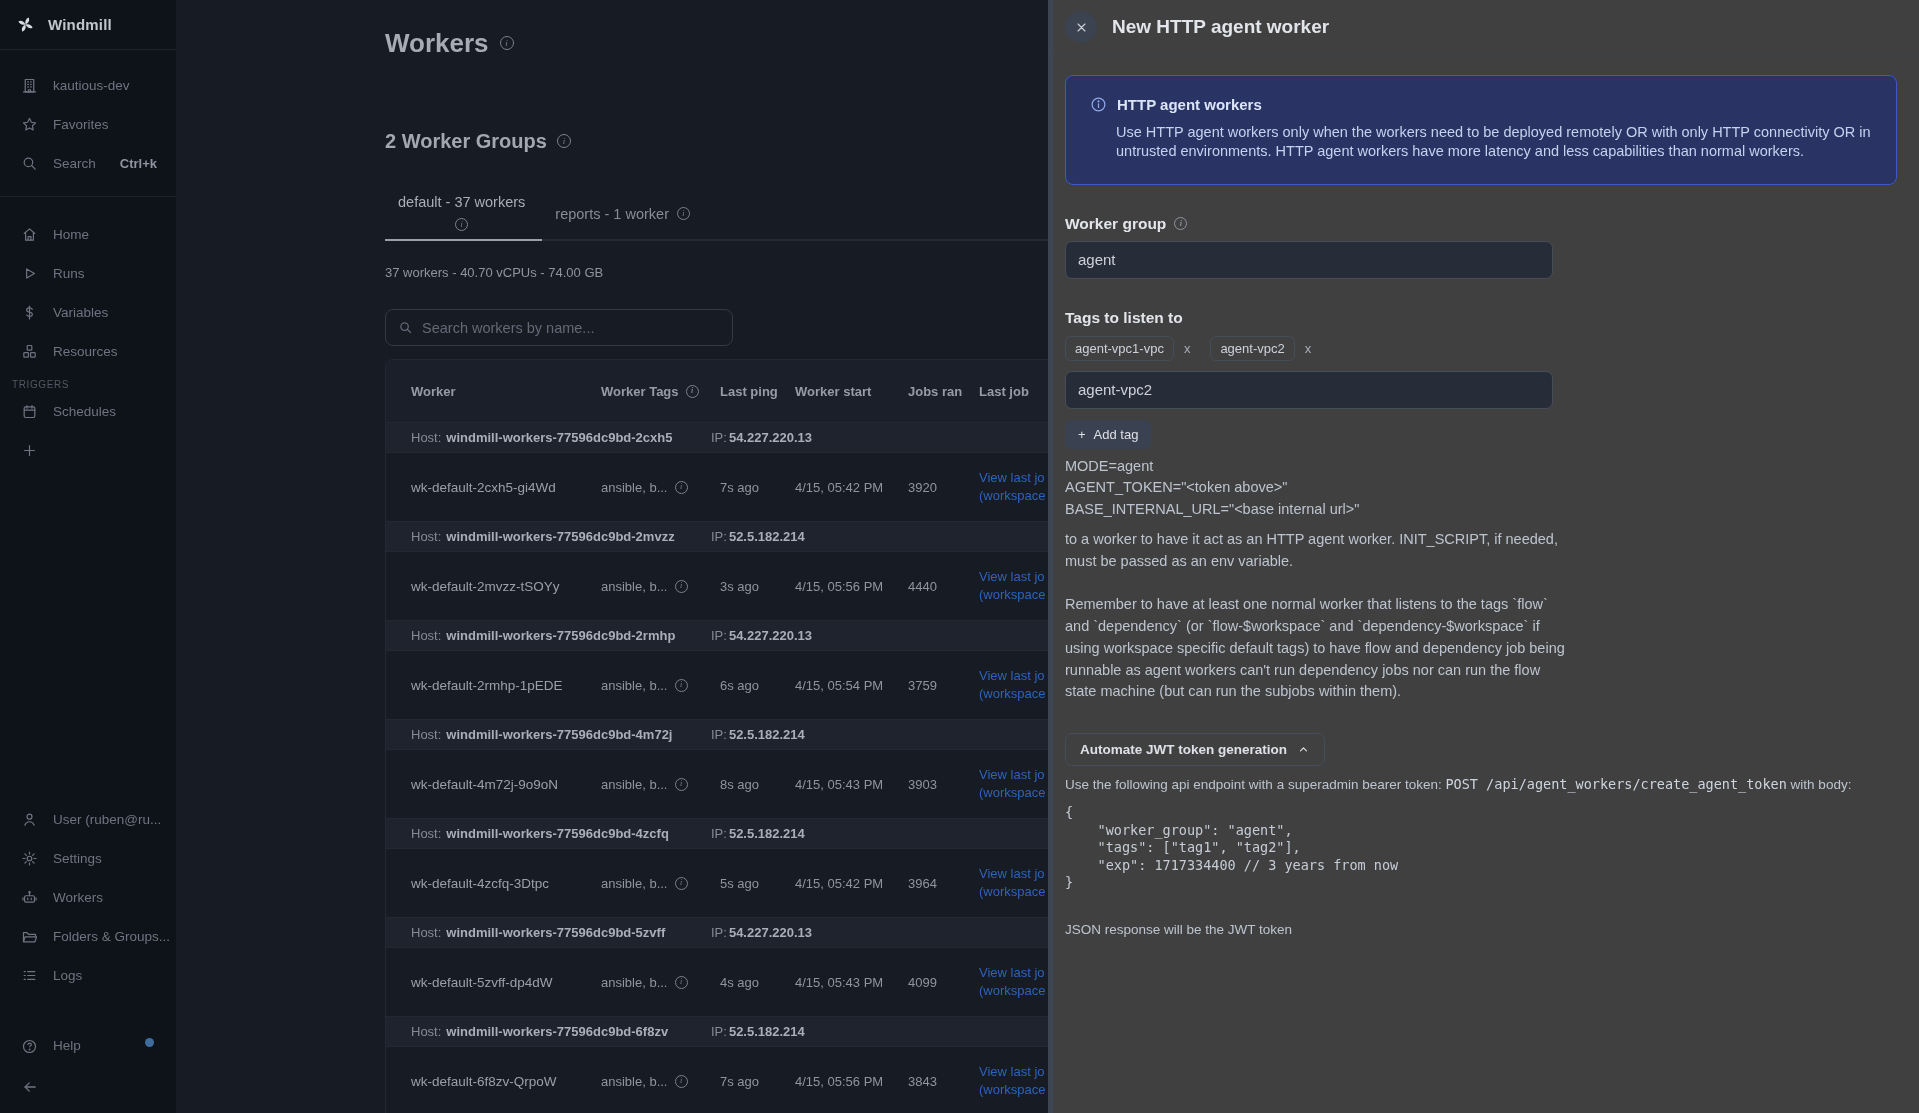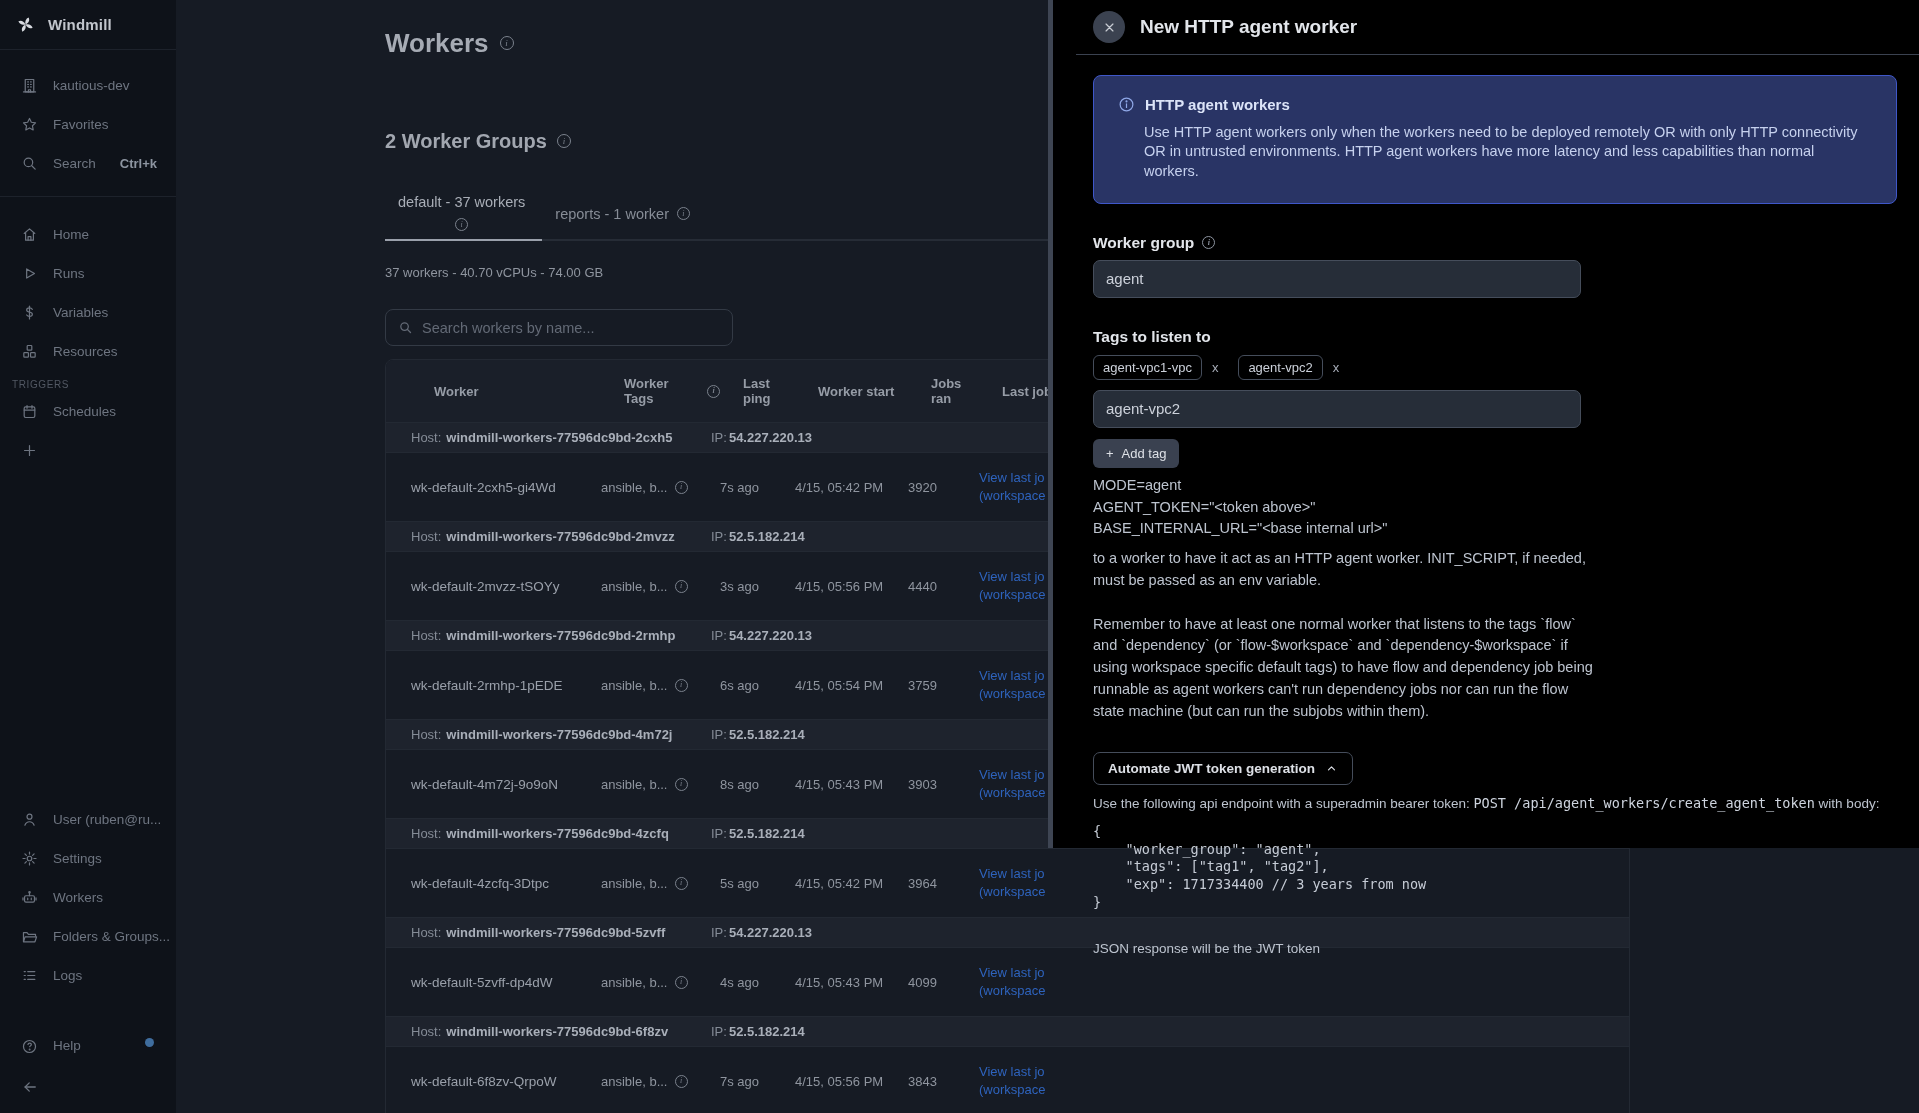--- a/index.html
+++ b/index.html
@@ -67,38 +67,38 @@
     color:#636a76; }
   .searchbox input { flex:1; background:transparent; border:none; outline:none;
     font-size:14.5px; color:#aeb3bc; font-family:inherit; }
   .searchbox input::placeholder { color:#636a76; }
 
   .wtable { margin-top:13px; width:1245px; background:#161b24;
     border:1px solid #232933; border-radius:8px; overflow:hidden; }
   .thead { display:grid; grid-template-columns:190px 119px 75px 113px 71px 1fr;
     padding-left:25px; height:62px; align-items:center; background:#1a1f29;
     font-size:13px; font-weight:700; color:#969ca6; }
-  .thead .hcell { display:flex; align-items:center; gap:7px;margin-left:23px; }
+  .thead .hcell { display:flex; align-items:center; gap:7px; }
   .trow { border-top:1px solid #232933; }
   .trow.host { display:flex; align-items:center; height:30px; padding-left:25px;
     background:#1e232d; font-size:13px; color:#848b96; }
   .trow.host .hostname-cell { width:300px; }
   .trow.host b { color:#a9afb9; font-weight:700; margin-left:5px; }
   .trow.host .ip-cell b { margin-left:2px; }
   .trow.worker { display:grid; grid-template-columns:190px 119px 75px 113px 71px 1fr;
     padding-left:25px; height:69px; align-items:center; background:#161b24;
     font-size:13.5px; color:#9aa0aa; }
   .trow.worker .tags { display:flex; align-items:center; gap:7px; font-size:13px; color:#8f959f; }
   .trow.worker .dim { font-size:13px; color:#8f959f; }
   .joblink { display:block; font-size:13px; color:#2e63bd; text-decoration:none;
     line-height:18px; white-space:nowrap; cursor:pointer; }
 
   
-  .drawer { position:absolute; left:1048px; top:0; width:871px; height:848px;
-    background:#000000; z-index:10; color:#bdc4cf;padding-left:28px; }
+  .drawer { position:absolute; left:1048px; top:0; width:871px; height:1113px;
+    background:#404040; z-index:10; color:#bdc4cf; }
   .drawer-handle { position:absolute; left:0; top:0; bottom:0; width:5px;
     background:#3e4553; cursor:col-resize; }
   .drawer-header { height:55px; display:flex; align-items:center; padding-left:17px;
     border-bottom:1px solid #3b4250; }
   .close-btn { width:32px; height:32px; border-radius:50%; background:#3b4250;
     display:flex; align-items:center; justify-content:center; color:#c8ccd3;
     border:none; cursor:pointer; flex:none; }
   .drawer-title { margin-left:15px; font-size:19px; font-weight:700; color:#e2e5ea; }
   .drawer-body { padding:0 22px 0 17px; }
 

